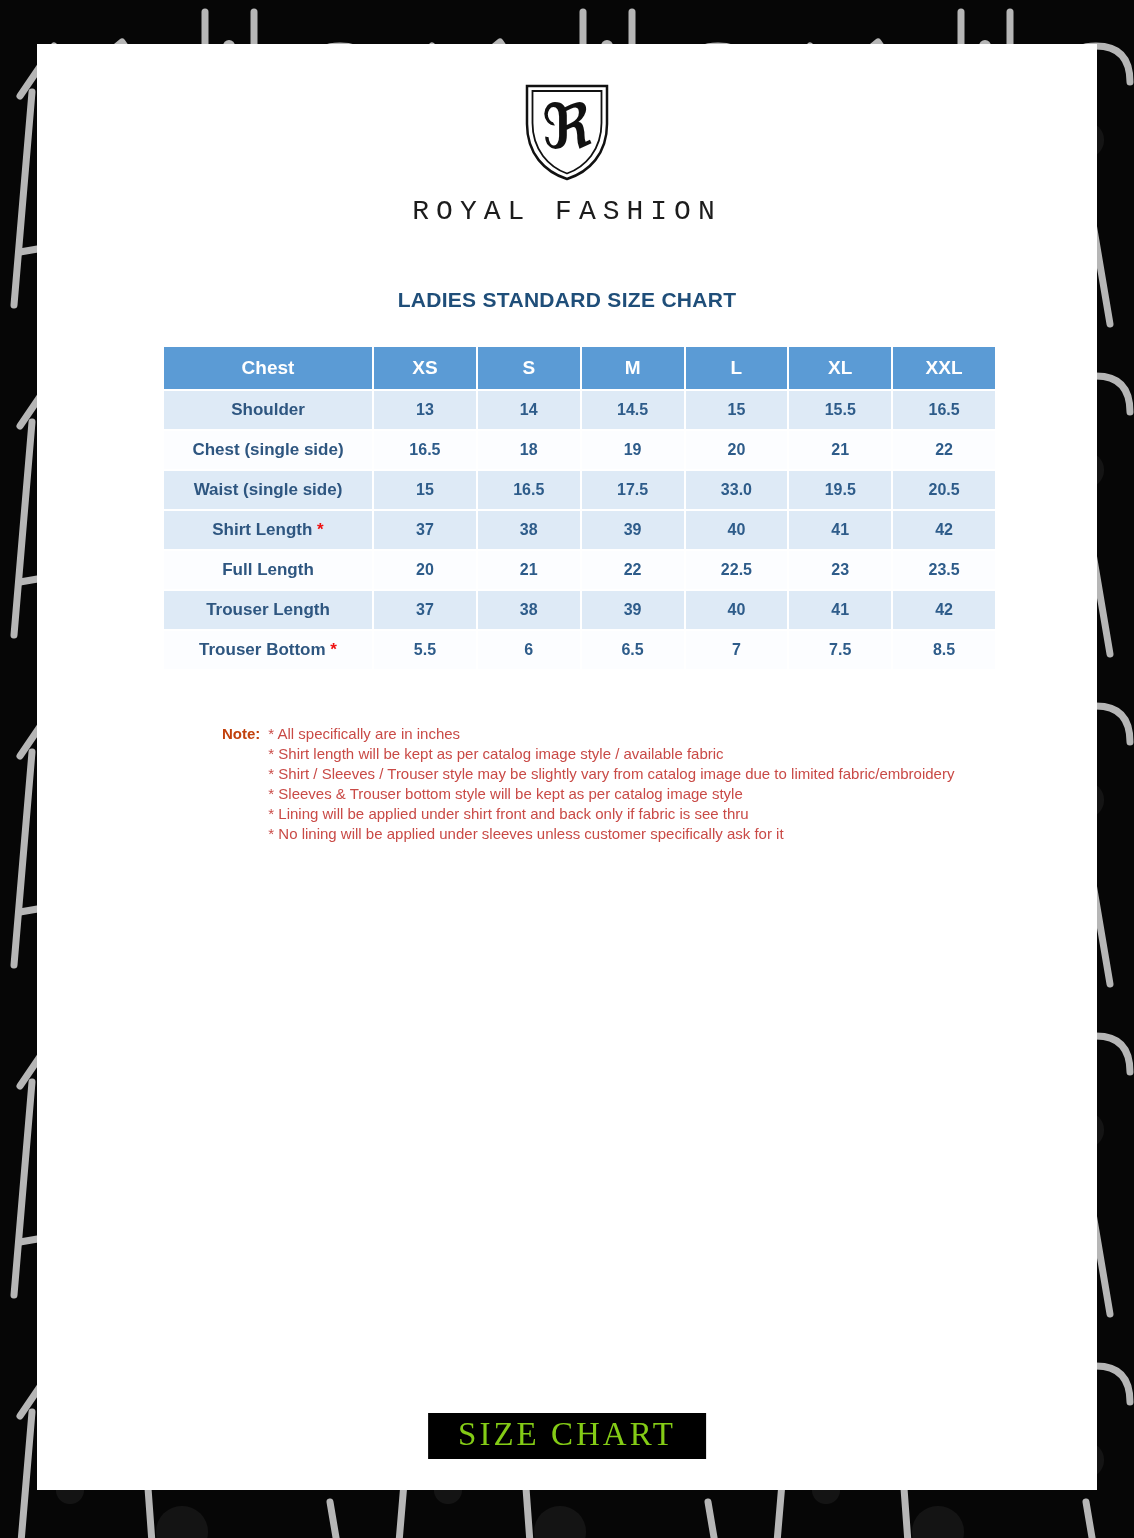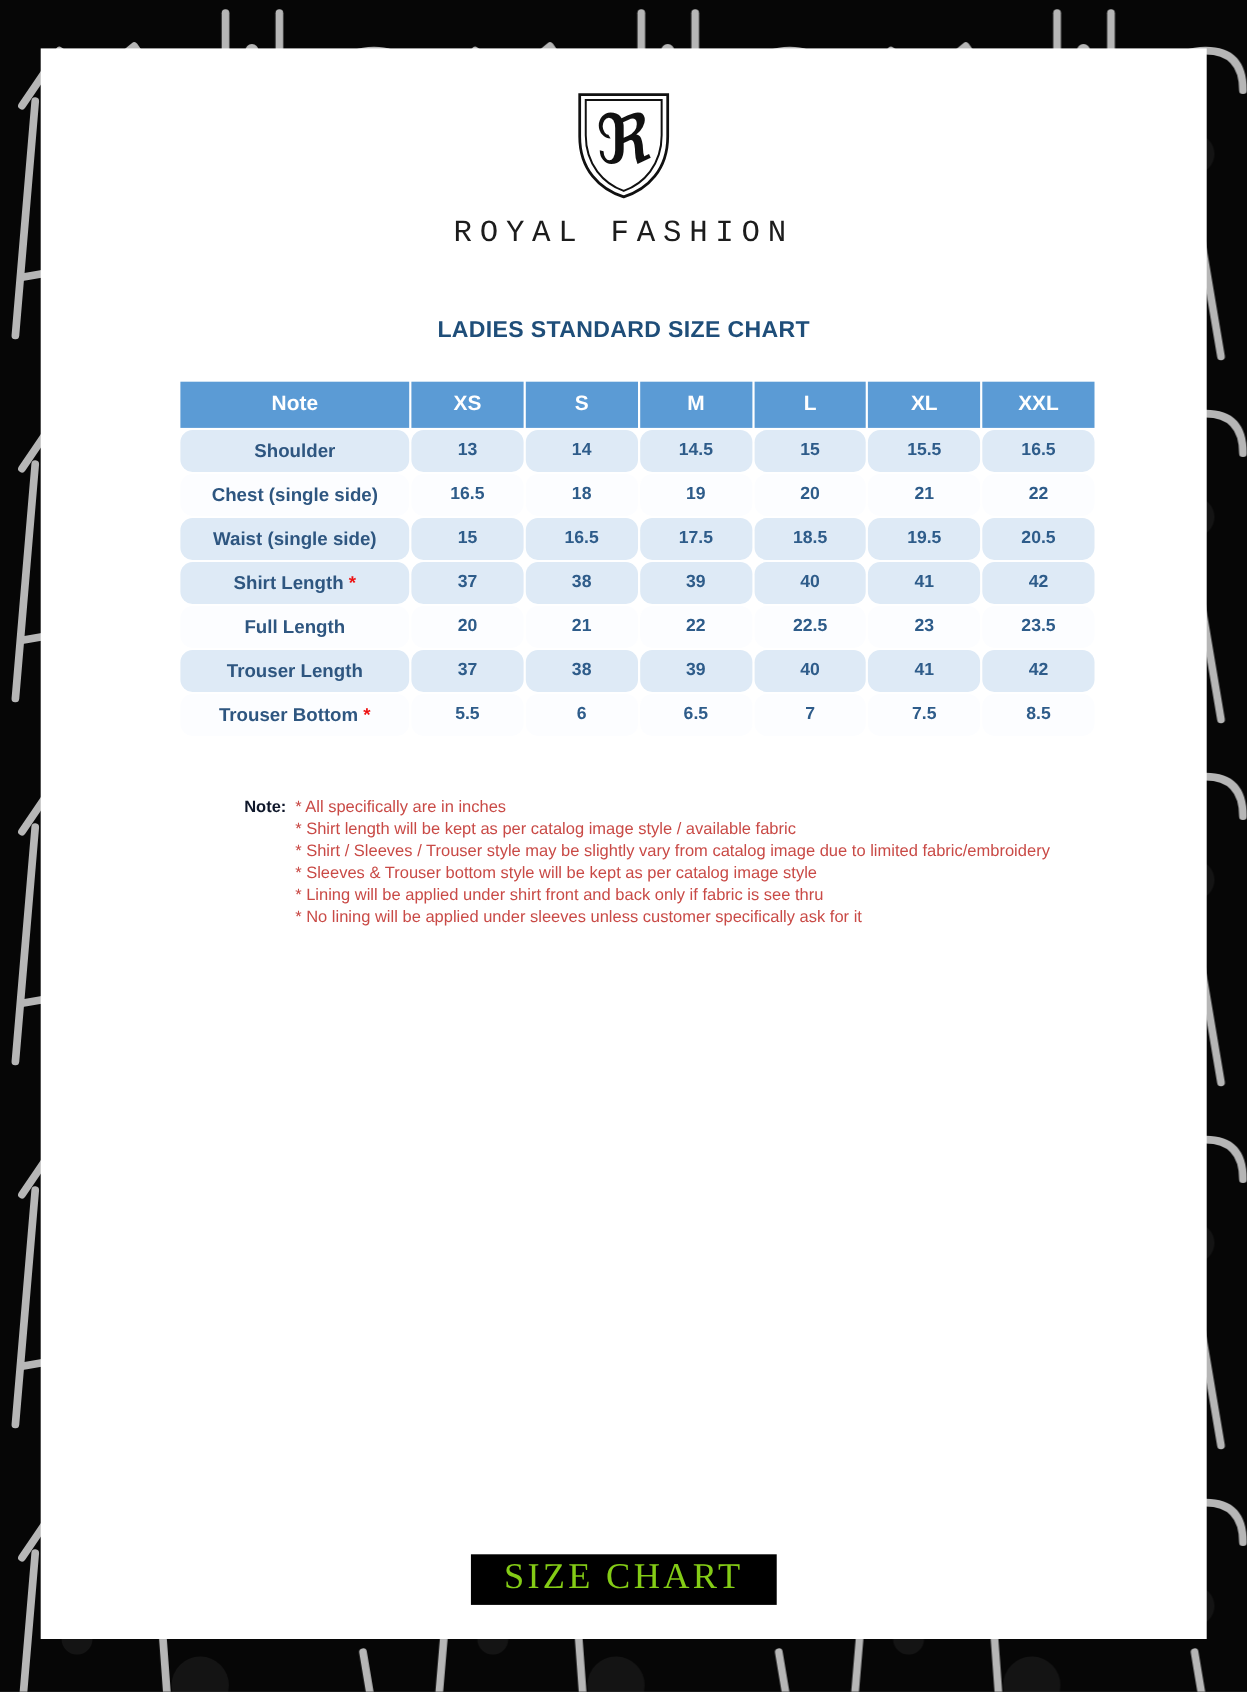--- a/index.html
+++ b/index.html
@@ -31,31 +31,31 @@
     border-collapse:separate;border-spacing:2px;
     table-layout:fixed;
   }
   .size-table th,.size-table td{
     text-align:center;vertical-align:middle;padding:0;
   }
   .size-table thead th{
     background:#5B9BD5;color:#ffffff;font-size:19px;font-weight:bold;height:42px;
   }
   .size-table col.label-col{width:25.4%;}
-  .size-table tbody td{height:38px;font-size:16px;font-weight:bold;color:#2E5C8A;border-radius:11px;}
+  .size-table tbody td{height:38px;font-size:16px;font-weight:bold;color:#2E5C8A;}
   .size-table tbody td.row-label{font-size:17px;color:#2E5680;}
   .size-table tr.band td{background:#DEEAF6;}
   .size-table tr.plain td{background:#FCFDFF;}
   .star{color:#EE1111;}
   
   .notes{
     position:absolute;left:185px;top:680px;display:flex;align-items:flex-start;
     font-size:15px;line-height:20px;color:#C94A46;
   }
-  .note-label{font-weight:bold;color:#0f172a;margin-right:8px;white-space:nowrap;}
+  .note-label{font-weight:bold;color:#c2410c;margin-right:8px;white-space:nowrap;}
   .notes ul{list-style:none;margin:0;padding:0;}
   
   .footer-banner{
     position:absolute;top:1369px;left:50%;transform:translateX(-50%);
     background:#000000;color:#84cc16;
     font-family:"Liberation Serif", serif;
     font-size:33px;letter-spacing:3px;
     padding:3px 30px 6px 30px;white-space:nowrap;
   }
 </style>
@@ -115,21 +115,21 @@
       <col class="label-col">
         <col>
         <col>
         <col>
         <col>
         <col>
         <col>
     </colgroup>
     <thead>
       <tr>
-        <th>Note</th>
+        <th>Chest</th>
         <th>XS</th>
         <th>S</th>
         <th>M</th>
         <th>L</th>
         <th>XL</th>
         <th>XXL</th>
       </tr>
     </thead>
     <tbody>
         <tr class="band">
@@ -148,21 +148,21 @@
           <td>19</td>
           <td>20</td>
           <td>21</td>
           <td>22</td>
         </tr>
         <tr class="band">
           <td class="row-label">Waist (single side)</td>
           <td>15</td>
           <td>16.5</td>
           <td>17.5</td>
-          <td>18.5</td>
+          <td>33.0</td>
           <td>19.5</td>
           <td>20.5</td>
         </tr>
         <tr class="band">
           <td class="row-label">Shirt Length<span class="star"> *</span></td>
           <td>37</td>
           <td>38</td>
           <td>39</td>
           <td>40</td>
           <td>41</td>

